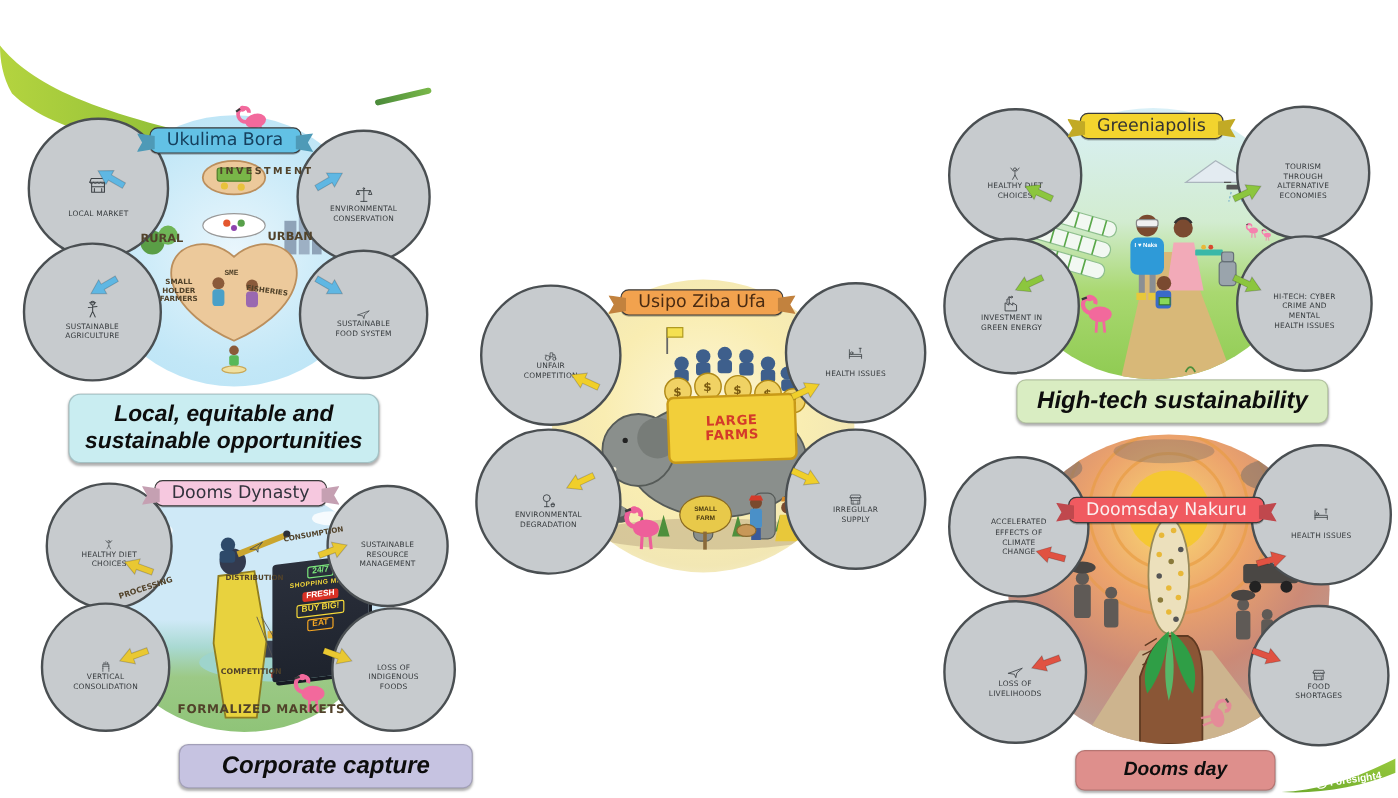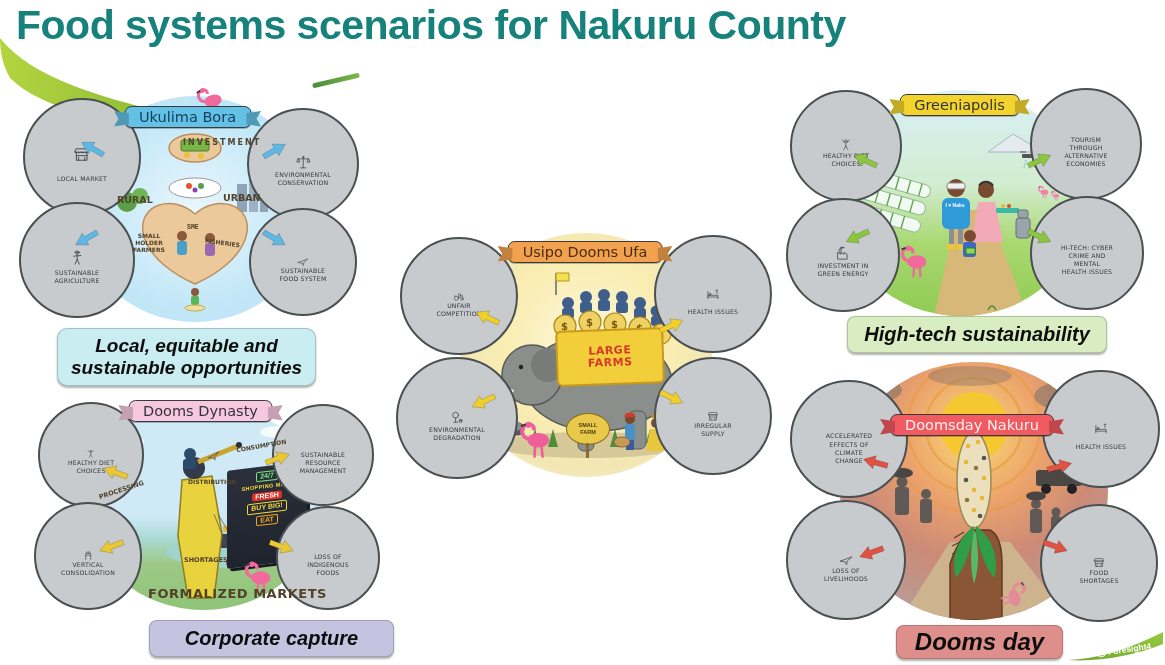--- a/index.html
+++ b/index.html
@@ -158,21 +158,20 @@
     <defs>
         <linearGradient id="leafg" x1="0" x2="1">
           <stop offset="0" stop-color="#b4d43f"></stop>
           <stop offset="1" stop-color="#7cb334"></stop>
         </linearGradient>
       </defs>
     <path d="M0 2 C 26 34, 78 62, 232 90 C 150 93, 52 83, 10 42 C 2 28, 0 14, 0 2 z" fill="url(#leafg)"></path>
   </svg>
   <div class="streak" style="left:312px;top:78px;"></div>
 
-  <div class="page-title" style="color: rgb(23, 130, 124);">Food systems scenarios for Nakuru County</div>
 
   <div class="cluster" style="left: 15px; top: 80px; width: 345px; height: 250px; --banner: #62C1E5; --banner-text: #16405E; --arrow: #5FB7E3; --labelbg: #C9EDF1;">
     <div class="scene scene-u" style="left:62px;top:16px;width:236px;height:226px;">
       <svg viewBox="0 0 236 226">
         <circle cx="50" cy="106" r="10" fill="#5a9e46"></circle>
           <circle cx="63" cy="100" r="8" fill="#6fb557"></circle>
         <rect x="160" y="88" width="10" height="28" fill="#8fa3b8"></rect>
           <rect x="172" y="80" width="9" height="36" fill="#9db0c4"></rect>
           <rect x="183" y="90" width="8" height="26" fill="#8fa3b8"></rect>
         <ellipse cx="118" cy="52" rx="26" ry="14" fill="#ecc99b" stroke="#bb8f5d" stroke-width="1.5"></ellipse>
@@ -312,22 +311,22 @@
     </div>
     <div class="gcircle" style="left:248px;top:116px;width:104px;height:104px;">
       <svg class="cicon">
           <use href="#i-bowl"></use>
         </svg>
       <div class="ccap">LOSS OF INDIGENOUS FOODS</div>
     </div>
     <span class="kw" style="left:70px;top:96px;font-size:6.5px;transform:rotate(-18deg);">PROCESSING</span>
     <span class="kw" style="left:160px;top:88px;font-size:6px;">DISTRIBUTION</span>
     <span class="kw" style="left:208px;top:52px;font-size:6px;transform:rotate(-10deg);">CONSUMPTION</span>
-    <span class="kw" style="left:156px;top:166px;font-size:6.5px;">SHORTAGES</span>
-    <span class="kw" style="left:120px;top:196px;font-size:13px;letter-spacing:.5px;">FORMALIZED MARKETS</span>
+    <span class="kw" style="left:156px;top:166px;font-size:6.5px;">COMPETITION</span>
+    <span class="kw" style="left:120px;top:196px;font-size:10px;letter-spacing:.5px;">FORMALIZED MARKETS</span>
   </div>
   <div class="label" style="left: 149px; top: 620px; width: 245px; height: 37px; border-radius: 8px; font-size: 20px; justify-content: center; --banner: #F6C8DF; --banner-text: #33333D; --arrow: #E9C832; --labelbg: #C6C3E1;">
     <span>Corporate capture</span>
   </div>
 
   <div class="cluster" style="left: 390px; top: 225px; width: 390px; height: 260px; --banner: #F2A24E; --banner-text: #4A2B12; --arrow: #F0CF2A; --labelbg: #E7EA33;">
     <div class="scene scene-s" style="left:70px;top:8px;width:252px;height:244px;">
       <svg viewBox="0 0 252 244">
         <ellipse cx="130" cy="212" rx="95" ry="13" fill="#cbb98e" opacity=".7"></ellipse>
         <path d="M70 212l5-16 5 16zM88 214l5-18 5 18zM150 214l5-18 5 18zM168 212l5-16 5 16zM186 210l4-14 4 14z" fill="#4e8f3c"></path>
@@ -382,21 +381,21 @@
       <div class="blanket">
           <span>LARGE FARMS</span>
         </div>
       <div class="farm-sign">
           <span>SMALL FARM</span>
         </div>
       <svg class="flamingo" style="left:48px;top:178px;width:52px;height:52px;color:#EE5F9A;">
           <use href="#i-flamingo"></use>
         </svg>
     </div>
-    <div class="ribbon" style="top:16px;"><i class="tl"></i><i class="tr"></i><span>Usipo Dooms Ufa</span></div>
+    <div class="ribbon" style="top:16px;"><i class="tl"></i><i class="tr"></i><span>Usipo Ziba Ufa</span></div>
     <svg class="arrow" style="left:84px;top:84px;transform:rotate(-155deg);">
         <use href="#i-arrow"></use>
       </svg>
     <svg class="arrow" style="left:268px;top:92px;transform:rotate(-25deg);">
         <use href="#i-arrow"></use>
       </svg>
     <svg class="arrow" style="left:80px;top:168px;transform:rotate(155deg);">
         <use href="#i-arrow"></use>
       </svg>
     <svg class="arrow" style="left:268px;top:164px;transform:rotate(25deg);">
@@ -600,21 +599,21 @@
         </svg>
       <div class="ccap">LOSS OF LIVELIHOODS</div>
     </div>
     <div class="gcircle" style="left:262px;top:146px;width:118px;height:118px;">
       <svg class="cicon">
           <use href="#i-stall"></use>
         </svg>
       <div class="ccap">FOOD SHORTAGES</div>
     </div>
   </div>
-  <div class="label" style="left: 896px; top: 625px; width: 167px; height: 34px; border-radius: 8px; font-size: 24px; --banner: #F05A60; --banner-text: #FBEFEF; --arrow: #E05242; --labelbg: #DE8F8C;">
+  <div class="label" style="left: 896px; top: 625px; width: 167px; height: 34px; border-radius: 8px; font-size: 16px; --banner: #F05A60; --banner-text: #FBEFEF; --arrow: #E05242; --labelbg: #DE8F8C;">
     <span>Dooms day</span>
   </div>
 
   <div class="logo">
     <svg viewBox="0 0 95 34" width="95" height="34">
       <defs>
           <linearGradient id="lg" x1="0" y1="1" x2="1" y2="0">
             <stop offset="0" stop-color="#6da92c"></stop>
             <stop offset="1" stop-color="#97c93d"></stop>
           </linearGradient>

